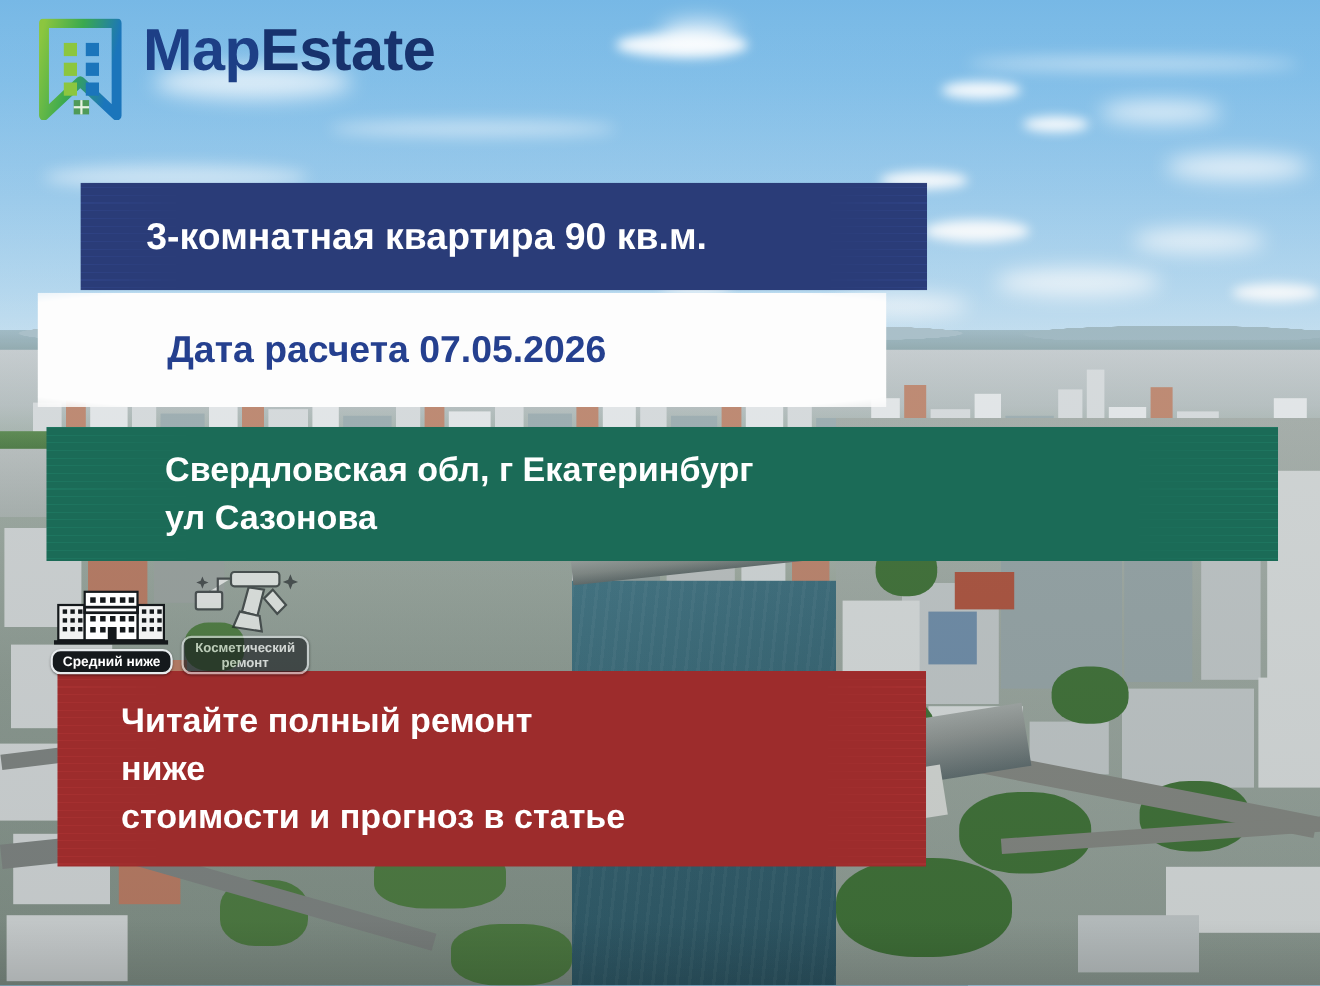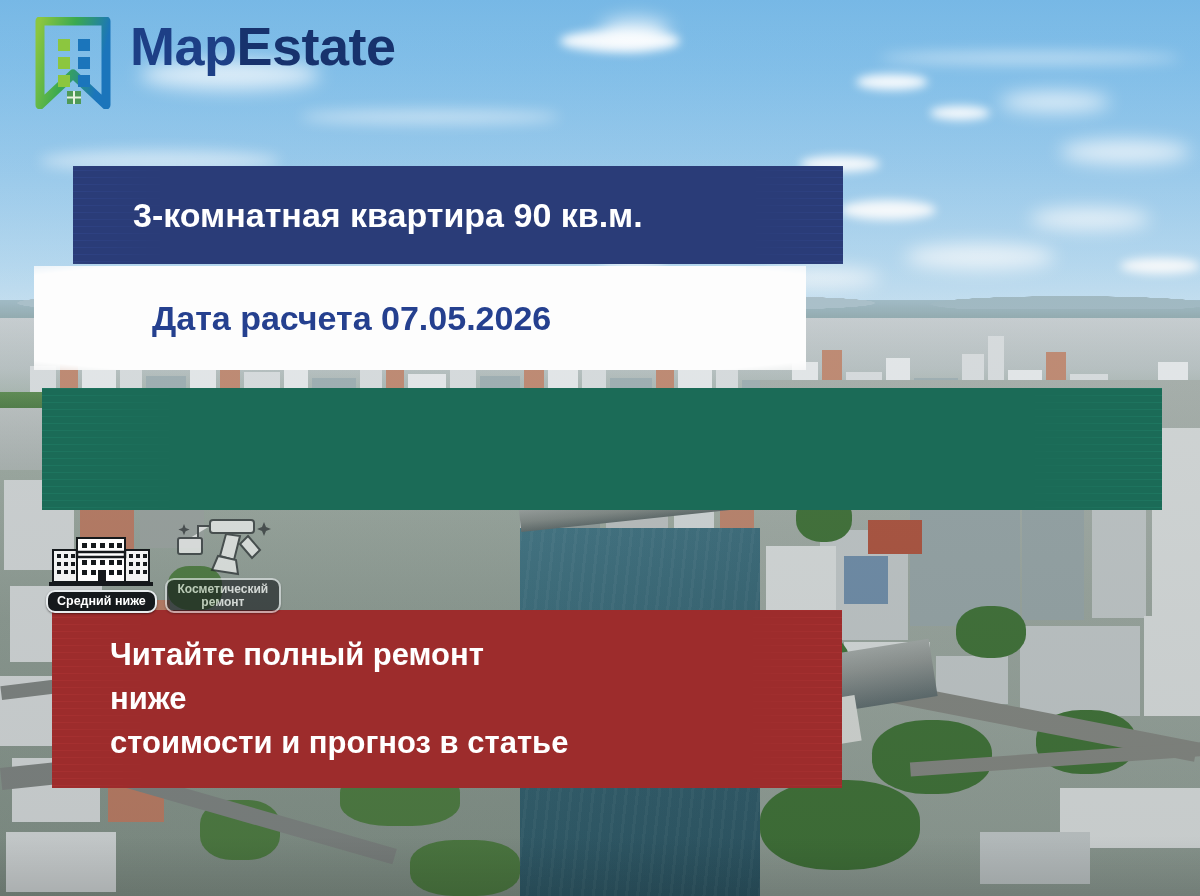--- a/index.html
+++ b/index.html
@@ -439,20 +439,24 @@
 
   <div class="banner brush-white" id="banner-date">
     <div class="fill"></div>
       <div class="streaks"></div>
     <div class="txt">Дата расчета 07.05.2026</div>
   </div>
 
   <div class="banner brush-green" id="banner-address">
     <div class="fill"></div>
       <div class="streaks"></div>
+    <div class="txt">
+      <div>Свердловская обл, г Екатеринбург</div>
+      <div>ул Сазонова</div>
+    </div>
   </div>
 
   <div class="badges">
 
     <div class="badge" id="badge-floor">
       <div class="badge-art">
         <svg viewBox="0 0 104 56" width="104" height="56" aria-hidden="true">
           <rect x="4" y="18" width="24" height="32" fill="#f2f3f3" stroke="#15191c" stroke-width="2"></rect>
           <rect x="76" y="18" width="24" height="32" fill="#f2f3f3" stroke="#15191c" stroke-width="2"></rect>
           <rect x="28" y="6" width="48" height="44" fill="#ffffff" stroke="#15191c" stroke-width="2"></rect>

